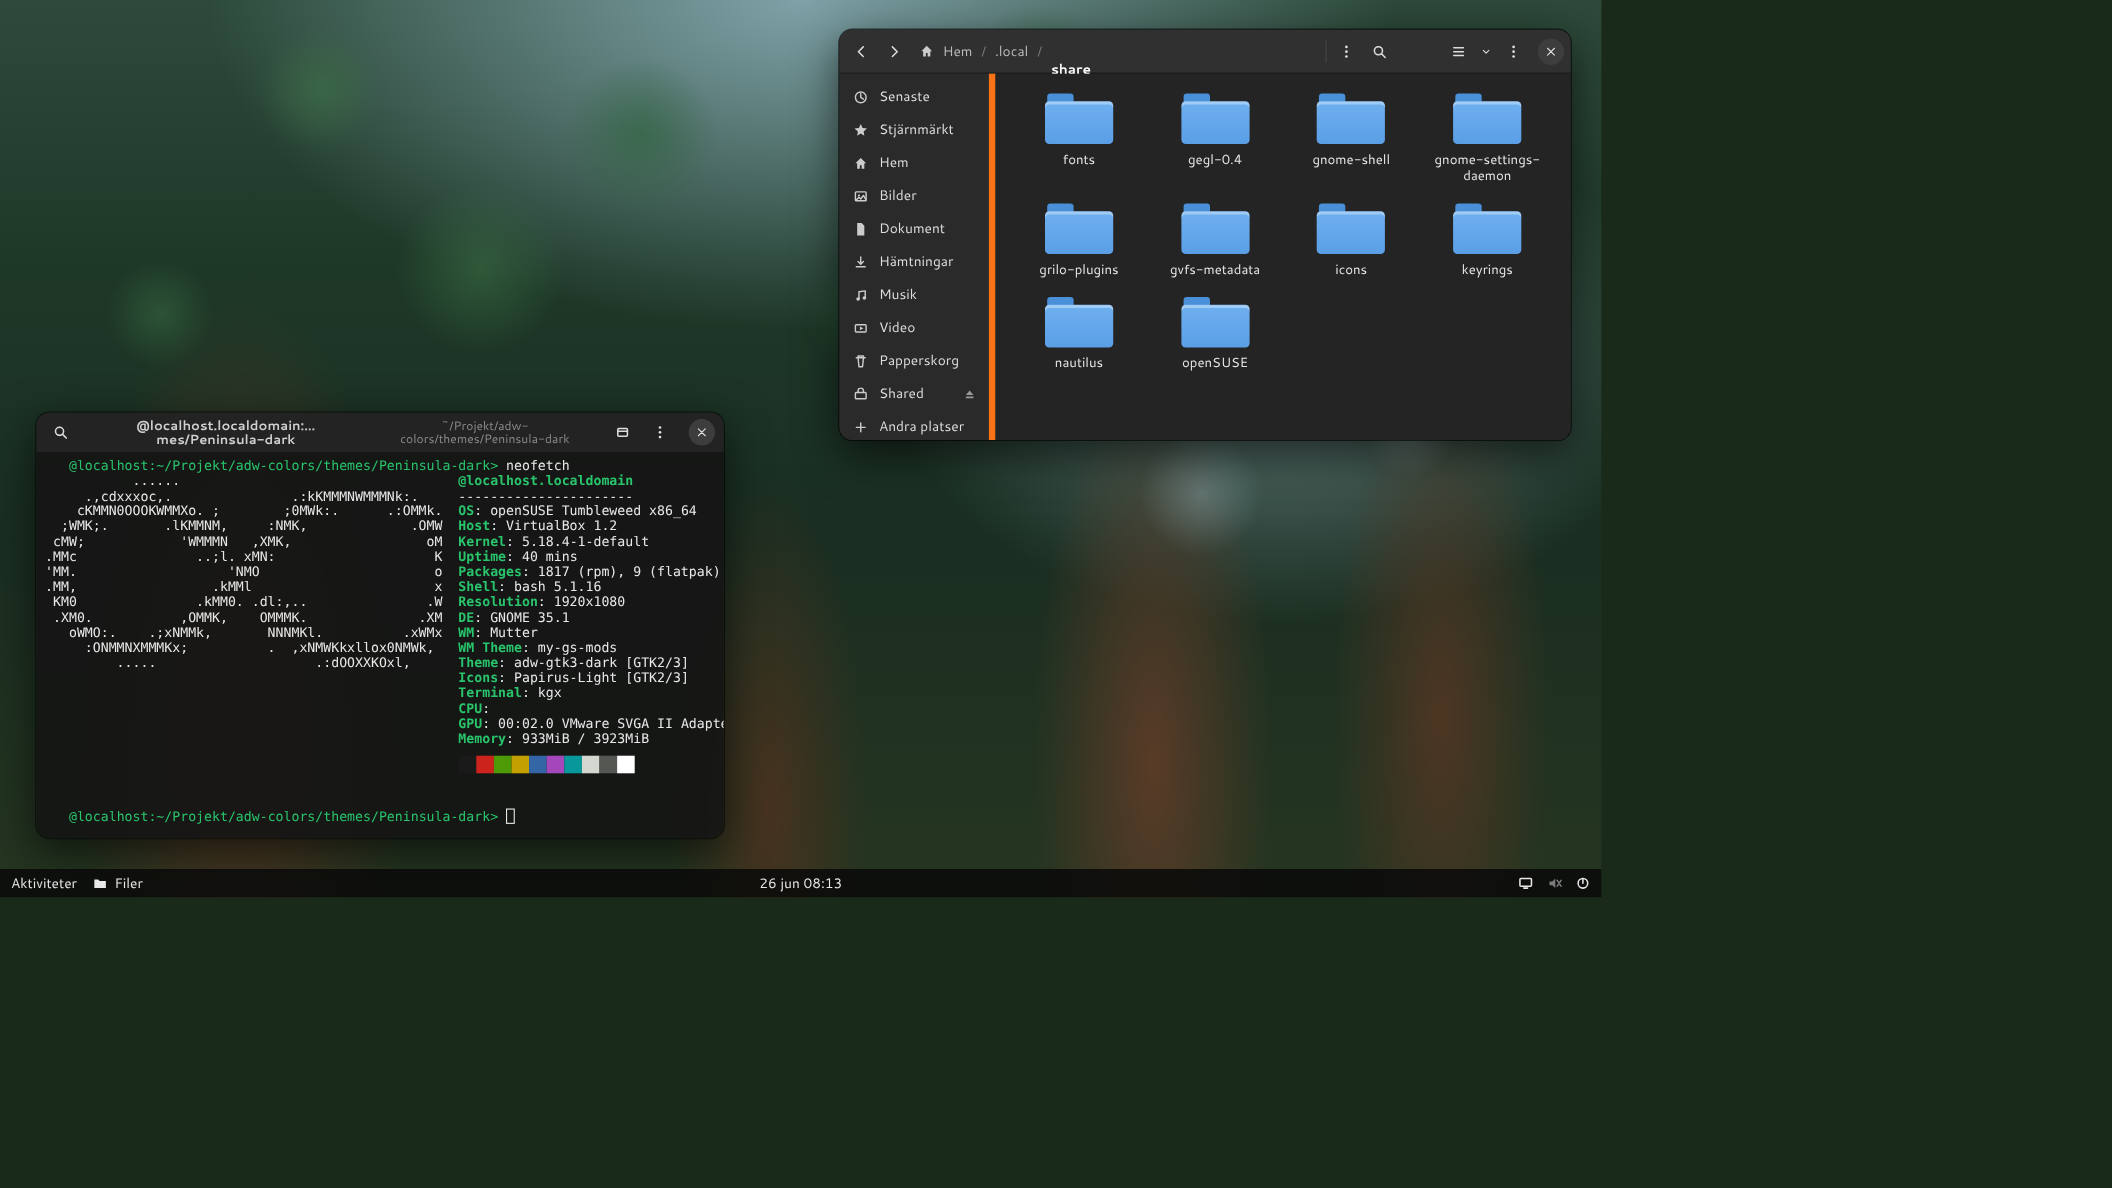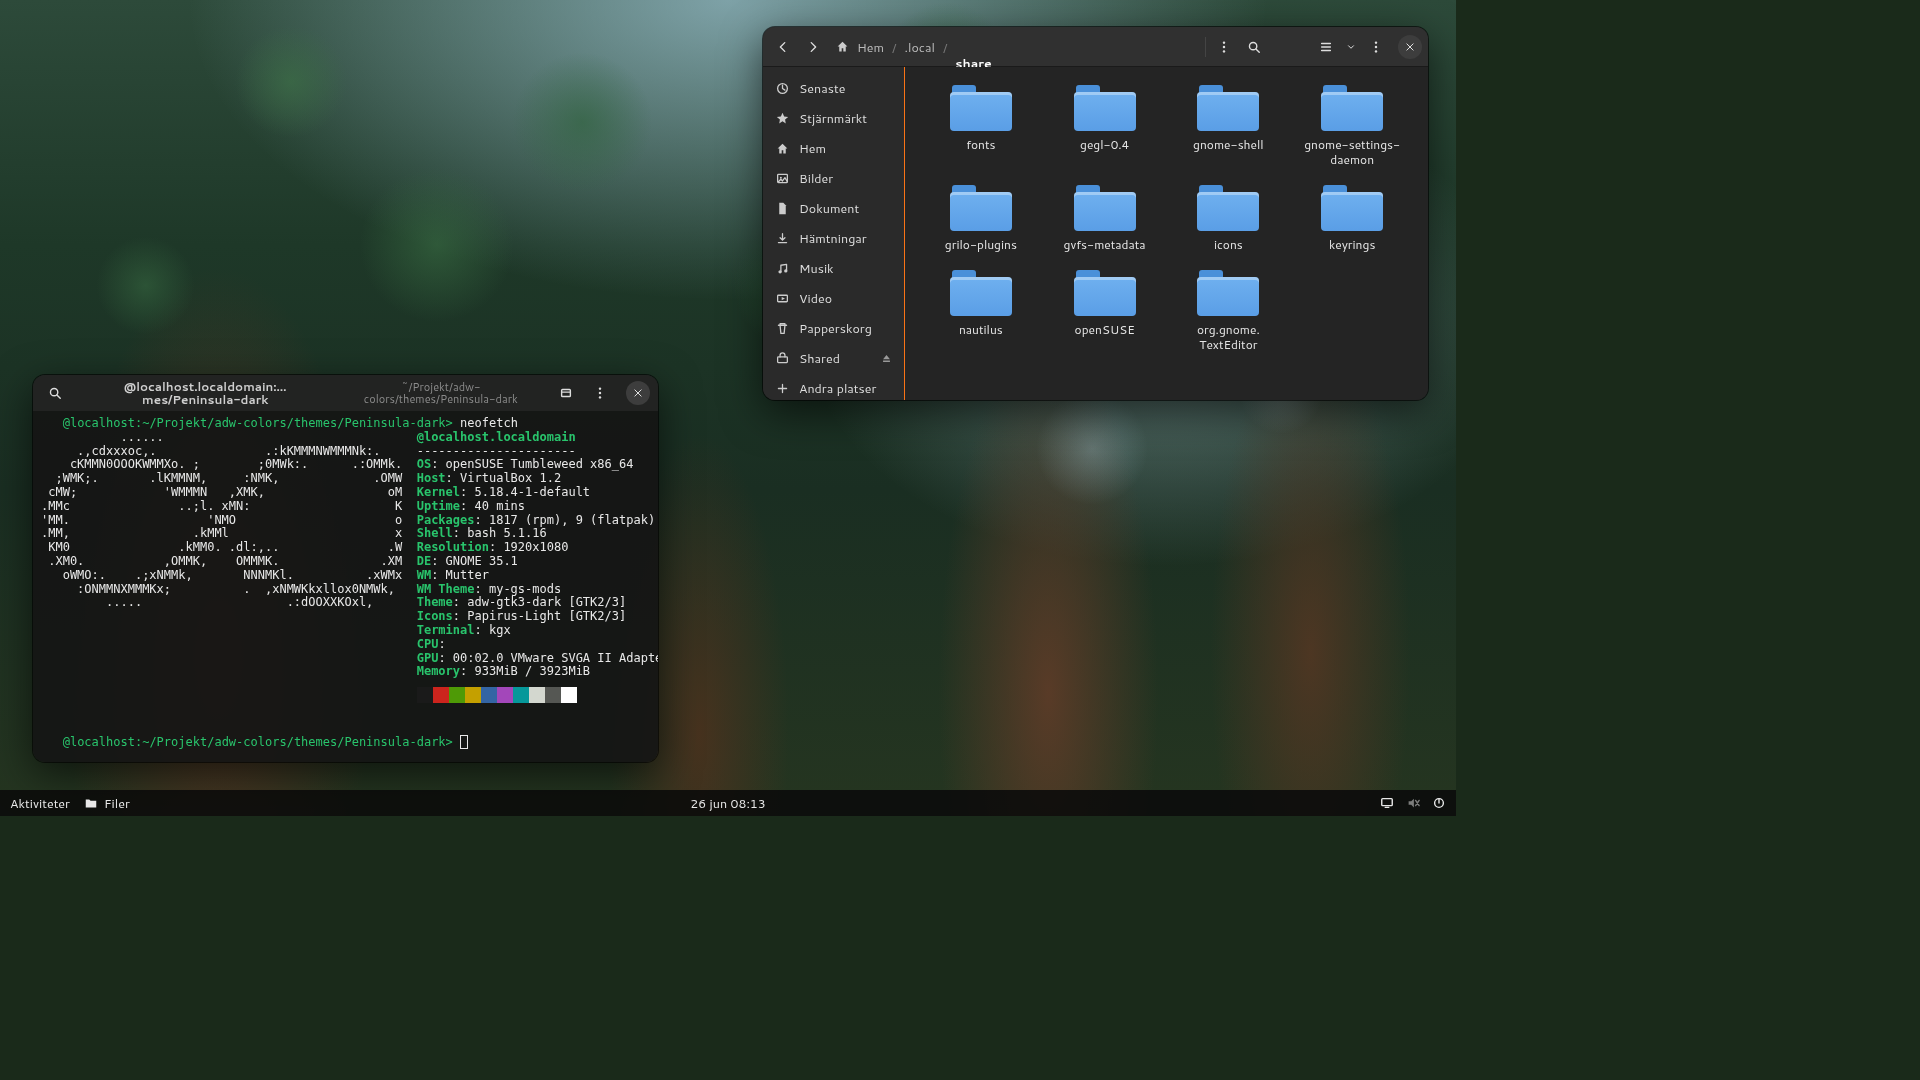--- a/index.html
+++ b/index.html
@@ -89,21 +89,21 @@
   .hdr-close {
     width: 24px; height: 24px; border-radius: 50%;
     background: #3d3d3d; margin-left: 6px;
     display: flex; align-items: center; justify-content: center;
     font-size: 13px; cursor: pointer;
   }
 
   .nautilus-body { flex: 1; display: flex; min-height: 0; }
   .sidebar {
     width: 142px; background: #2a2a2a;
-    border-right: 1px solid #f97316;
+    border-right: 6px solid #f97316;
     padding: 6px 0;
     display: flex; flex-direction: column; gap: 0;
     overflow: hidden;
   }
   .side-item {
     display: flex; align-items: center; gap: 10px;
     padding: 6px 12px;
     color: #ddd; font-size: 12.5px;
     cursor: pointer;
   }
@@ -402,25 +402,20 @@
           <span class="folder-icon"></span>
           <span class="file-label">keyrings</span>
         </div>
         <div class="file-item">
           <span class="folder-icon"></span>
           <span class="file-label">nautilus</span>
         </div>
         <div class="file-item">
           <span class="folder-icon"></span>
           <span class="file-label">openSUSE</span>
-        </div>
-        <div class="file-item">
-          <span class="folder-icon"></span>
-          <span class="file-label">org.gnome.
-TextEditor</span>
         </div>
       </div>
   </div>
 </div>
 
 <div class="window terminal">
   <div class="term-header">
     <div class="hdr-btn">
       <svg width="14" height="14" viewBox="0 0 16 16">
           <circle class="stroke" cx="7" cy="7" r="4.2"></circle>

